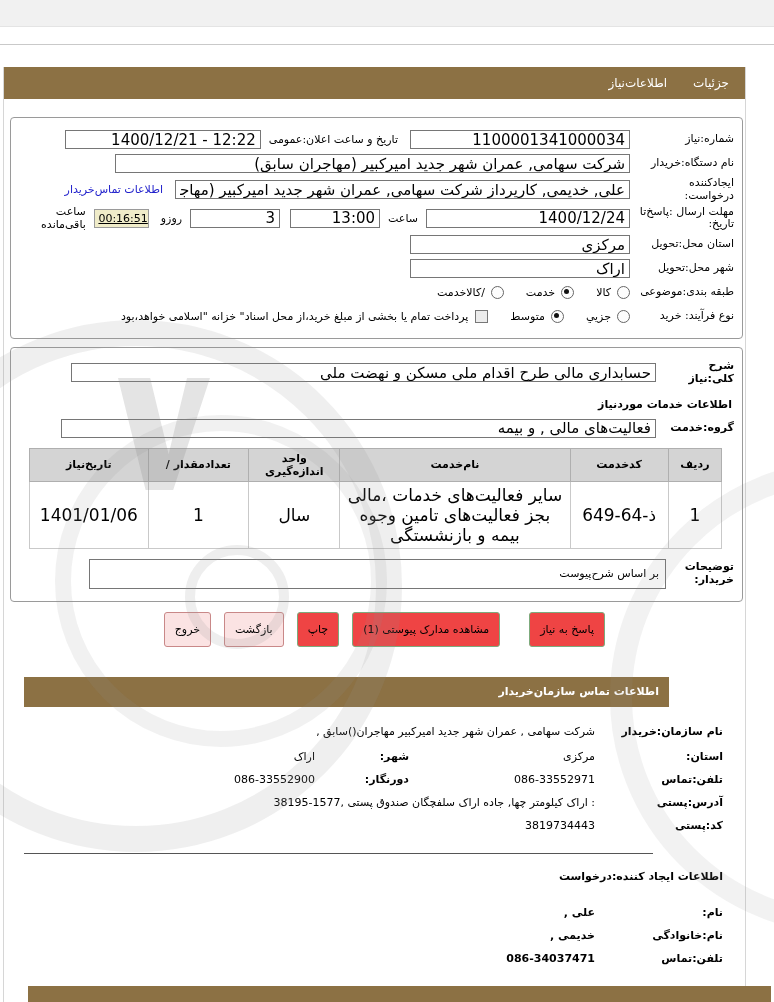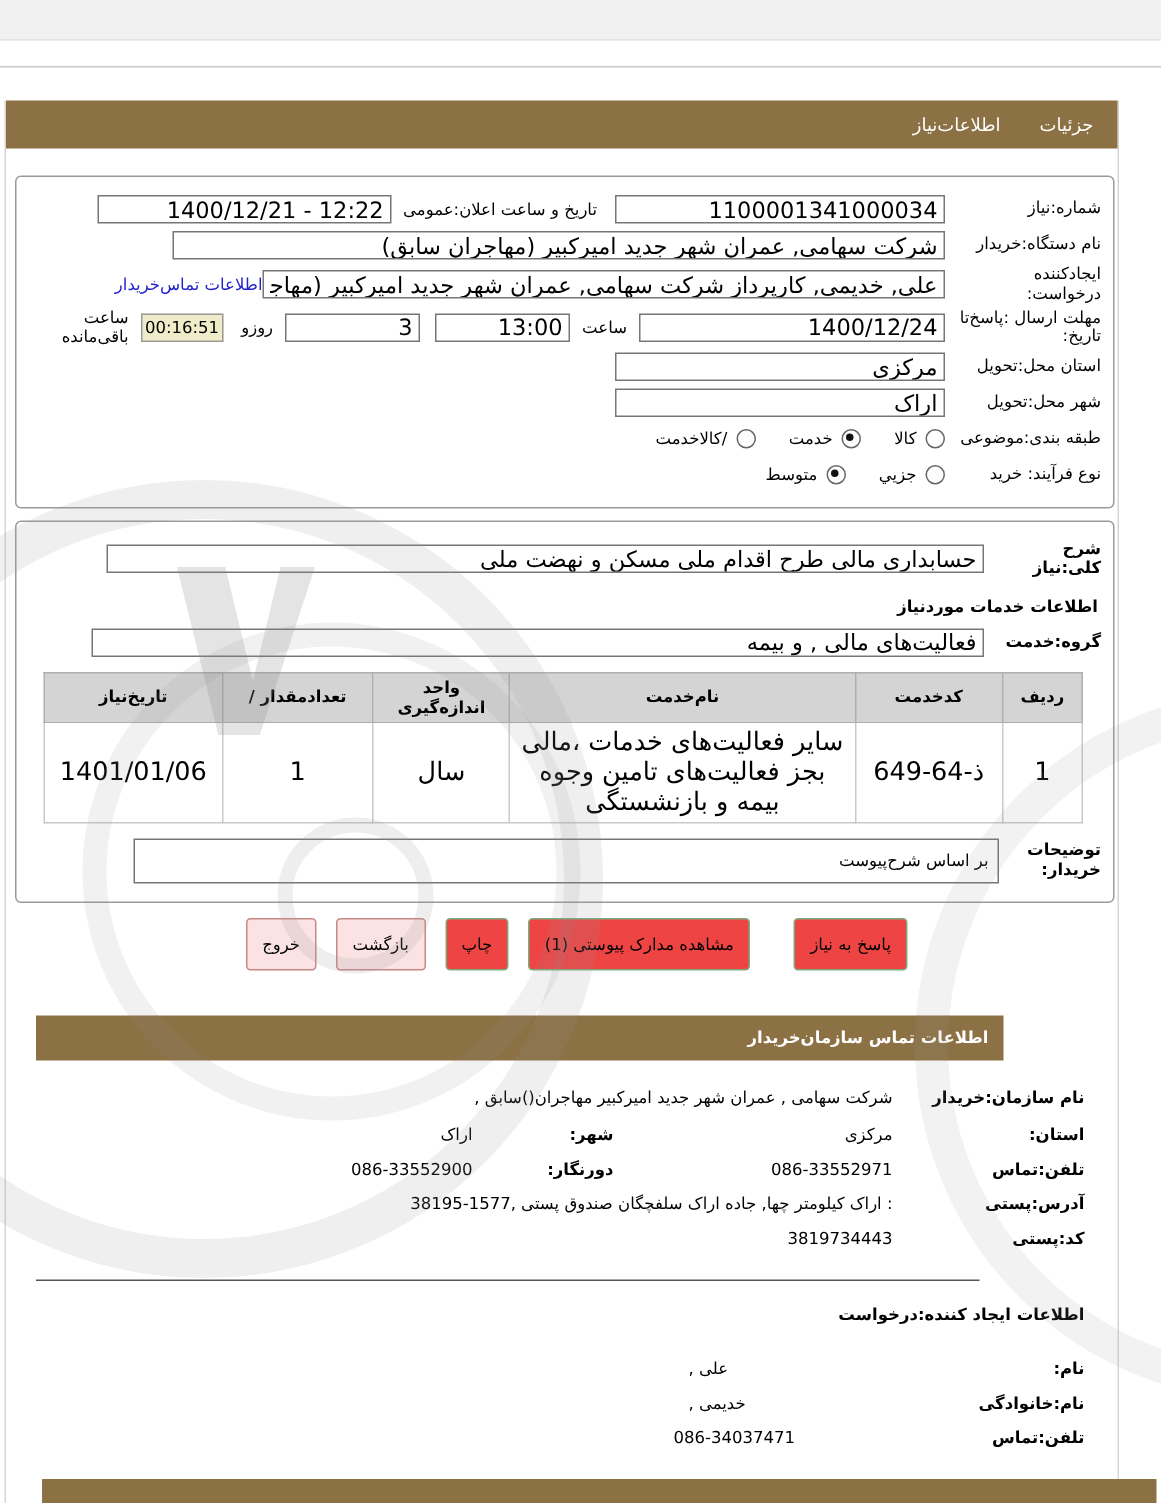--- a/index.html
+++ b/index.html
@@ -13,23 +13,23 @@
   .content{margin-left:3px;margin-right:28px;border-right:1px solid #d6d6d6;border-left:1px solid #d6d6d6;position:relative;min-height:940px;}
   .tabbar{height:32px;background:#8c7144;margin-top:22px;display:flex;align-items:center;gap:26px;padding:0 16px;color:#fff;font-size:12px;}
   .tab{cursor:default;}
   .panel{background:#fff;border:1px solid #9a9a9a;border-radius:4px;margin:18px 2px 0 6px;padding:8px 8px;position:relative;}
   .frow{display:flex;align-items:center;margin:3px 0;min-height:21px;}
   .flabel{width:98px;flex:none;padding-left:6px;line-height:1.15;}
   .flabel2{padding:0 12px 0 8px;}
   .finput{height:17px;border:1px solid #767676;background:#fff;font-family:"DejaVu Sans",sans-serif;font-size:15px;padding:0 4px;text-align:right;direction:rtl;}
   .w210{width:210px;} .w186{width:186px;} .w505{width:505px;} .w445{width:445px;} .w80{width:80px;}
   .ltr{direction:ltr;}
-  .remainbox{width:62px;height:17px;background:#f0ecc9;border:1px solid #9a9a9a;text-align:center;line-height:17px;margin:0 8px;}
+  .remainbox{width:62px;height:17px;background:#f0ecc9;border:1px solid #9a9a9a;text-align:right;line-height:17px;margin:0 8px;text-decoration:underline;}
   .gap8{margin-right:8px;}
-  .link{color:#2222cc;margin-right:0;cursor:pointer;}
+  .link{color:#2222cc;margin-right:12px;cursor:pointer;}
   .radio{width:11px;height:11px;border:1px solid #666;border-radius:50%;background:#fdfdfd;margin-left:6px;flex:none;position:relative;}
   .radio.sel::after{content:"";position:absolute;left:2px;top:2px;width:5px;height:5px;border-radius:50%;background:#111;}
   .opt{display:flex;align-items:center;margin-left:22px;justify-content:flex-end;}
   .cb{width:11px;height:11px;border:1px solid #777;background:#ececec;margin-left:7px;flex:none;}
   .bold{font-weight:bold;}
   .p2row{display:flex;align-items:center;margin:4px 0;}
   .p2label{width:74px;flex:none;font-weight:bold;padding-left:4px;line-height:1.15;}
   .w575{width:575px;} .w585{width:585px;}
   .heading{font-weight:bold;margin:12px 2px 8px 0;}
   table.svc{border-collapse:collapse;margin:10px 12px 0 10px;direction:rtl;}
@@ -44,21 +44,21 @@
   .btn.first{margin-left:16px;}
   .bar2{height:30px;background:#8c7144;margin:30px 76px 0 20px;display:flex;align-items:center;padding:0 10px;color:#fff;font-weight:bold;}
   .contactblock{margin:12px 22px 0 20px;}
   .crow{display:flex;align-items:center;height:23px;}
   .clabel{width:118px;flex:none;font-weight:bold;text-align:right;padding-left:10px;}
   .cval1{width:176px;text-align:right;padding-left:10px;}
   .clabel2{width:84px;flex:none;font-weight:bold;text-align:right;padding-left:10px;}
   .cval2{width:130px;text-align:right;}
   .divider{margin:16px 20px 0 20px;border-top:1px solid #555;margin-right:92px;}
   .creatorblock{margin:16px 22px 0 20px;}
-  .cvalr{width:172px;text-align:left;padding-left:36px;box-sizing:border-box;}
+  .cvalr{width:172px;text-align:right;padding-left:36px;box-sizing:border-box;font-weight:bold;}
   .bottombar{position:absolute;left:28px;right:3px;bottom:0;height:16px;background:#8c7144;}
   .wm{position:absolute;left:0;top:0;width:774px;height:1002px;pointer-events:none;z-index:40;}
   .wm div{position:absolute;border-radius:50%;}
   .wm .c1{left:-130px;top:320px;width:480px;height:480px;border:26px solid rgba(150,150,150,0.15);}
   .wm .c2{left:55px;top:415px;width:300px;height:300px;border:16px solid rgba(150,150,150,0.13);}
   .wm .c3{left:610px;top:460px;width:430px;height:430px;border:22px solid rgba(150,150,150,0.12);}
   .wm .c4{left:185px;top:545px;width:84px;height:84px;border:10px solid rgba(150,150,150,0.16);}
   .wm .v{left:118px;top:378px;width:92px;height:112px;border-radius:0;background:rgba(130,130,130,0.22);
     clip-path:polygon(0 0,35% 0,55% 68%,75% 0,100% 0,60% 100%,30% 100%);}
 </style>
@@ -132,20 +132,24 @@
     </div>
     <div class="frow">
       <span class="flabel">نوع فرآیند: خرید</span>
       <span class="opt">
         <span class="radio"></span>
         <span>جزیي</span>
       </span>
       <span class="opt">
         <span class="radio sel"></span>
         <span>متوسط</span>
+      </span>
+      <span class="opt">
+        <span class="cb"></span>
+        <span>پرداخت تمام یا بخشی از مبلغ خرید،از محل اسناد" خزانه "اسلامی خواهد،بود</span>
       </span>
     </div>
   </div>
 
   <div class="panel" style="margin-top:8px;">
     <div class="p2row">
       <span class="p2label">شرح کلی:نیاز</span>
       <input class="finput w575" readonly="" value="حسابداری مالی طرح اقدام ملی مسکن و نهضت ملی" style="">
     </div>
     <div class="heading">اطلاعات خدمات موردنیاز</div>

